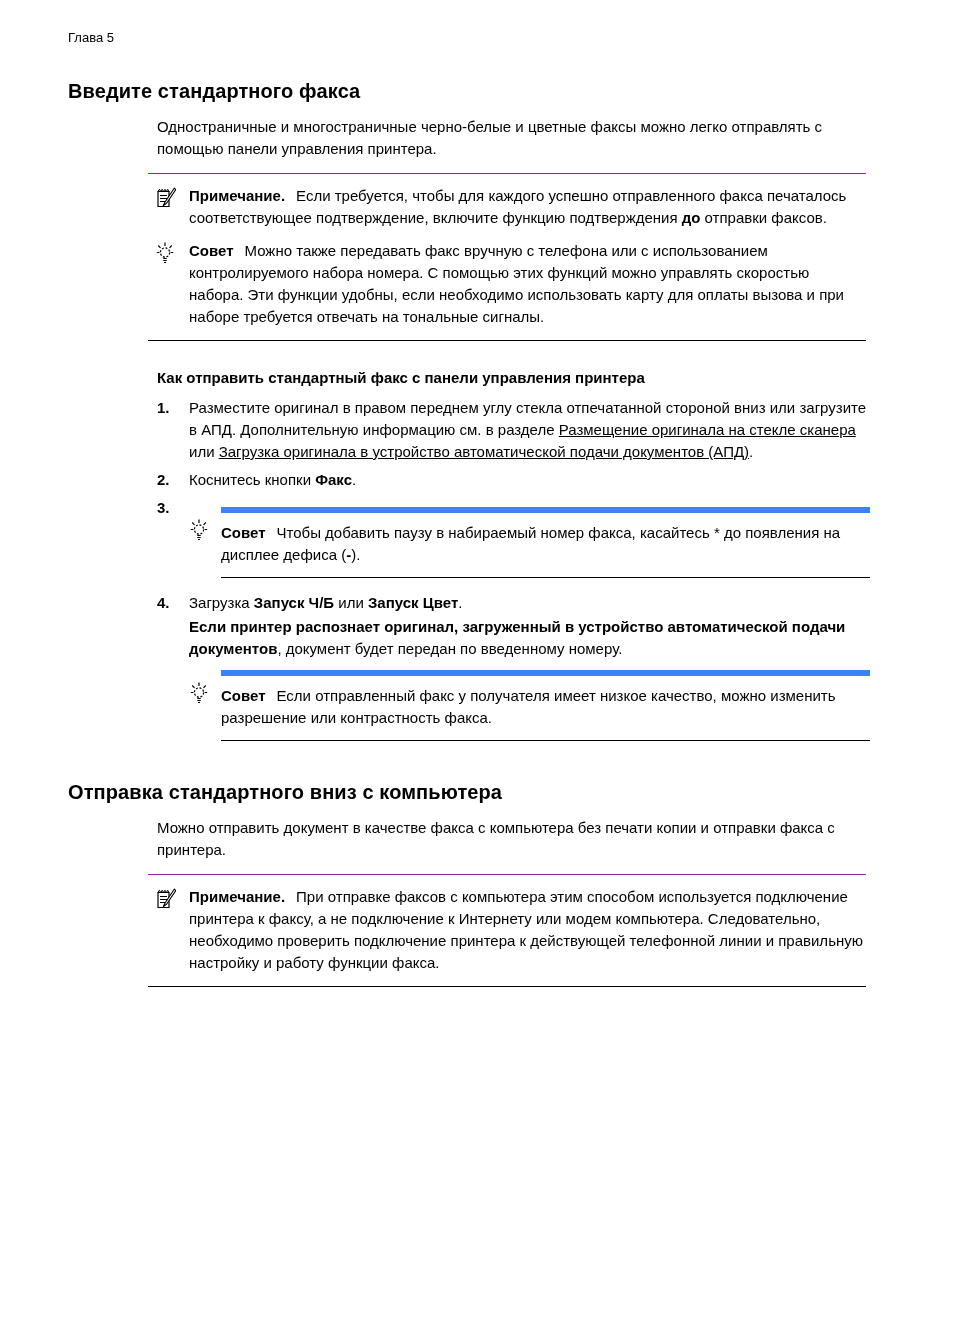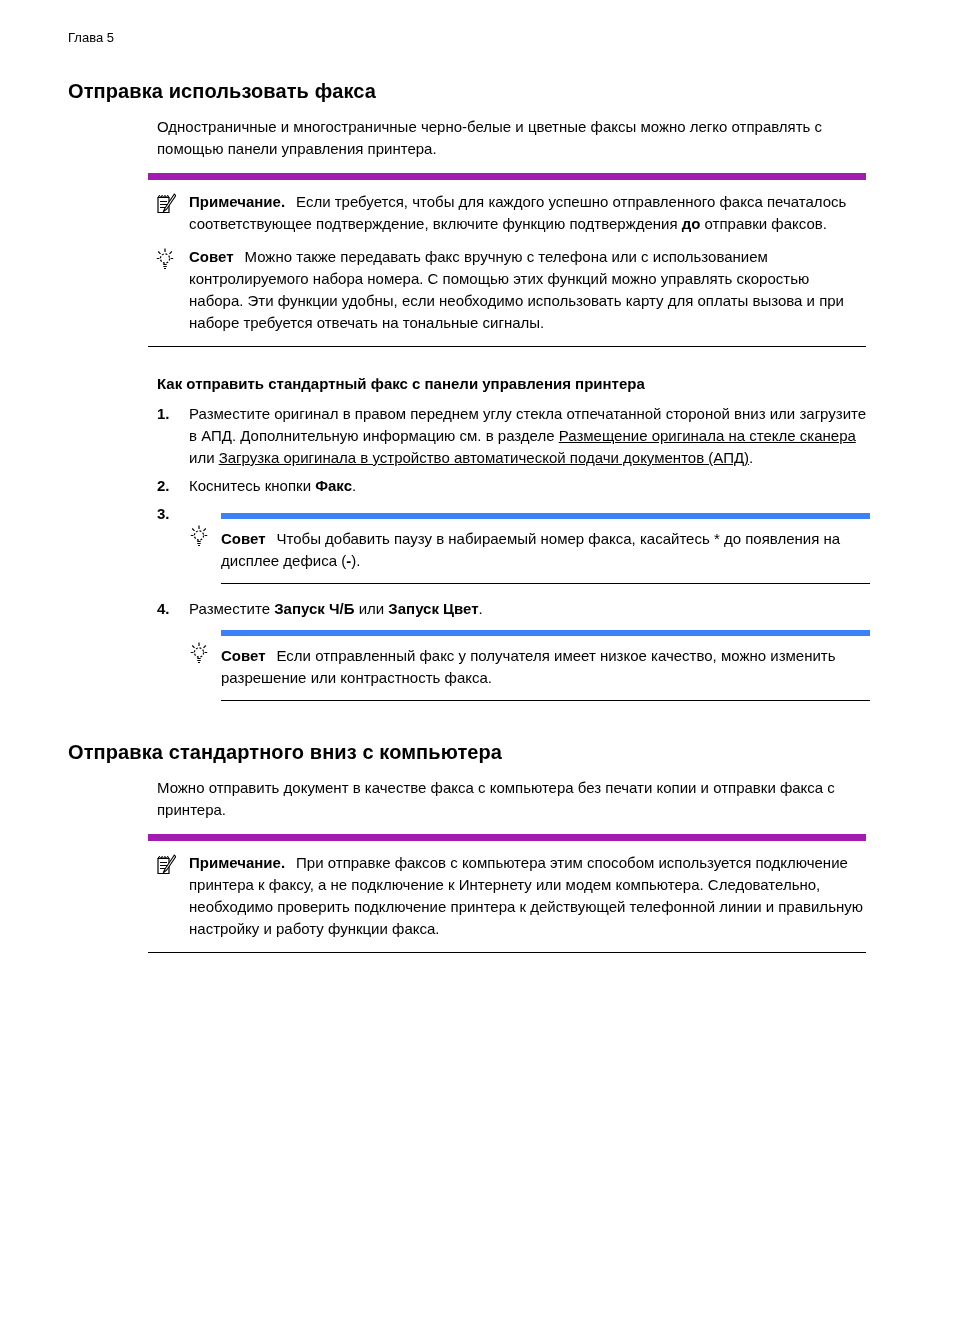--- a/index.html
+++ b/index.html
@@ -26,21 +26,21 @@
   }
   .intro {
     margin: 13px 0 0 157px;
     width: 713px;
     font-size: 15px;
     line-height: 22px;
   }
   .callout-box {
     margin: 13px 0 0 148px;
     width: 718px;
-    border-top: 7px solid #a21caf;
+    border-top: 1px solid #a21caf;
     border-bottom: 1px solid #000;
     padding: 11px 0 12px 7px;
   }
   .callout-row { display: flex; align-items: flex-start; }
   .callout-row + .callout-row { margin-top: 11px; }
   .icon-col { width: 34px; flex: 0 0 34px; padding-top: 1px; }
   .callout-text { flex: 1; font-size: 15px; line-height: 22px; }
   .callout-label { font-weight: bold; margin-right: 11px; }
   .b { font-weight: bold; }
   .procedure-heading {
@@ -80,21 +80,21 @@
   .page-num { width: 62px; }
   svg { display: block; }
 </style>
 </head>
 <body>
 
 <div class="page">
 
   <div class="chapter-label">Глава 5</div>
 
-  <h1 class="section-title">Отправка использовать факса</h1>
+  <h1 class="section-title">Введите стандартного факса</h1>
 
   <p class="intro">Одностраничные и многостраничные черно-белые и цветные факсы можно легко отправлять с помощью панели управления принтера.</p>
 
   <div class="callout-box">
     <div class="callout-row">
       <span class="icon-col">
         <svg width="21" height="23" viewBox="0 0 21 23">
           <path d="M3 5.5 h11 v15 h-11 z" fill="none" stroke="#000" stroke-width="1.2"></path>
           <path d="M3 5.5 l1.35-2.2 1.4 2.2 1.4-2.2 1.4 2.2 1.4-2.2 1.4 2.2 1.35-2.2 1.3 2.2" fill="none" stroke="#000" stroke-width="1"></path>
           <path d="M5 9.5 h7 M5 12.5 h7 M5 15.5 h5" fill="none" stroke="#000" stroke-width="1"></path>
@@ -141,21 +141,22 @@
             </svg>
           </span>
           <div class="nested-tip-content"><span class="callout-label">Совет</span><span>Чтобы добавить паузу в набираемый номер факса, касайтесь * до появления на дисплее дефиса (</span><span class="b">-</span><span>).</span></div>
         </div>
       </div>
     </div>
 
     <div class="step-item">
       <span class="step-number">4.</span>
       <div class="step-body">
-        <div><span>Разместите </span><span class="b">Запуск Ч/Б</span><span> или </span><span class="b">Запуск Цвет</span><span>.</span></div>
+        <div><span>Загрузка </span><span class="b">Запуск Ч/Б</span><span> или </span><span class="b">Запуск Цвет</span><span>.</span></div>
+        <div class="step-para"><span class="b">Если принтер распознает оригинал, загруженный в устройство автоматической подачи документов</span><span>, документ будет передан по введенному номеру.</span></div>
         <div class="nested-tip">
           <span class="icon-col">
             <svg width="20" height="24" viewBox="0 0 20 24">
               <circle cx="10" cy="11.5" r="4.6" fill="none" stroke="#000" stroke-width="1.2" stroke-dasharray="2 1.6"></circle>
               <path d="M10 1.5 v3.5 M3.2 4.5 l2.3 2.3 M16.8 4.5 l-2.3 2.3 M1.8 11.5 h2.6 M15.6 11.5 h2.6" fill="none" stroke="#000" stroke-width="1.2"></path>
               <path d="M8.3 17.5 h3.4 M8.3 19.5 h3.4 M9 21.5 h2" fill="none" stroke="#000" stroke-width="1.2"></path>
             </svg>
           </span>
           <div class="nested-tip-content"><span class="callout-label">Совет</span><span>Если отправленный факс у получателя имеет низкое качество, можно изменить разрешение или контрастность факса.</span></div>
         </div>

